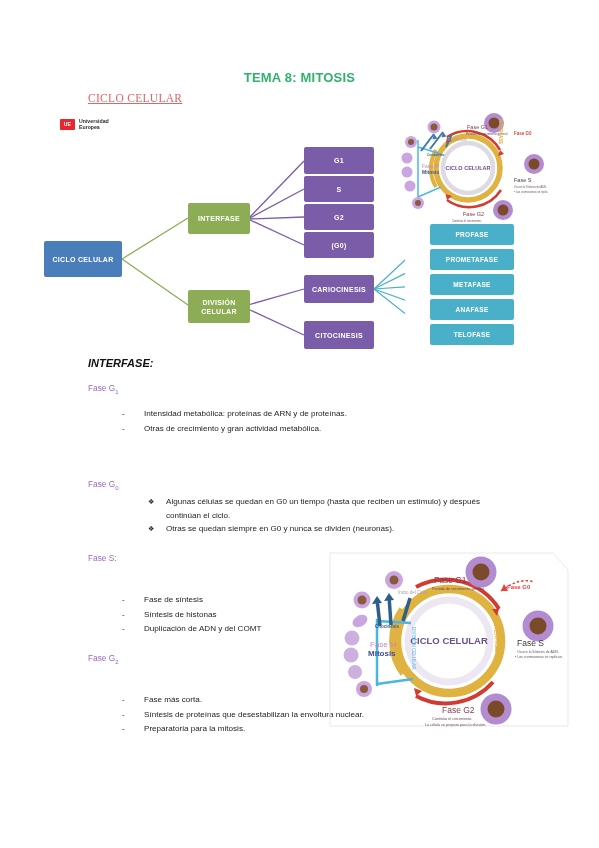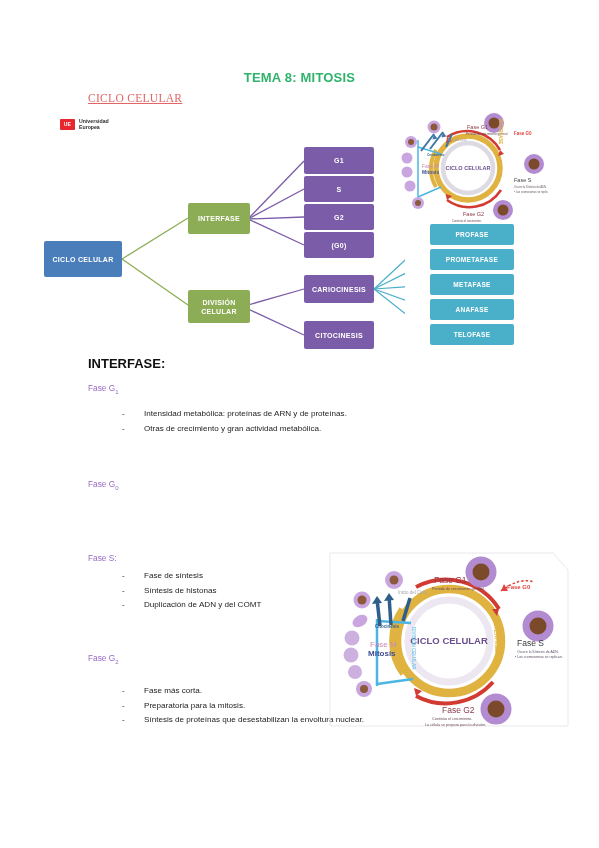--- a/index.html
+++ b/index.html
@@ -33,21 +33,21 @@
     position:absolute;display:flex;align-items:center;justify-content:center;
     color:#ffffff;font-weight:bold;text-align:center;border-radius:2px;
     font-size:7px;letter-spacing:.3px;line-height:9px;
   }
   .n-blue{background:#4a7ebb;}
   .n-green{background:#8cad55;}
   .n-purple{background:#7a5ca8;}
   .n-cyan{background:#4aafc9;font-size:6.5px;}
   
   .body-txt{position:absolute;left:88px;width:424px;color:#1c1c1c;font-size:8.1px;line-height:13.6px;}
-  .h-sub{font-weight:bold;font-size:13px;color:#111;}
+  .h-sub{font-weight:bold;font-size:11px;color:#111;font-style:italic;}
   .h-phase{color:#9a68c4;font-size:8.3px;}
   .h-phase sub{font-size:6px;}
   ul.dash{list-style:none;margin:0;padding:0 0 0 34px;}
   ul.dash>li{position:relative;margin:0 0 1px 0;padding-left:22px;}
   ul.dash>li::before{content:"-";position:absolute;left:0;top:0;color:#1c1c1c;}
   ul.diamond{list-style:none;margin:0;padding:0 0 0 26px;}
   ul.diamond>li{position:relative;margin:0;padding-left:18px;}
   ul.diamond>li::before{content:"\2756";position:absolute;left:0;top:0;font-size:7px;color:#1c1c1c;}
   
   .cyclefig{position:absolute;}
@@ -178,37 +178,41 @@
   <div class="body-txt" style="top:382px;">
     <div class="h-phase"><span>Fase G</span><sub>1</sub></div>
     <ul class="dash" style="margin-top:8px;">
       <li>Intensidad metabólica: proteínas de ARN y de proteínas.</li>
       <li>Otras de crecimiento y gran actividad metabólica.</li>
     </ul>
   </div>
 
   <div class="body-txt" style="top:478px;">
     <div class="h-phase"><span>Fase G</span><sub>0</sub></div>
+    <ul class="diamond" style="padding-left:60px;">
+      <li>Algunas células se quedan en G0 un tiempo (hasta que reciben un estímulo) y después continúan el ciclo.</li>
+      <li>Otras se quedan siempre en G0 y nunca se dividen (neuronas).</li>
+    </ul>
   </div>
 
   <div class="body-txt" style="top:552px;width:250px;">
     <div class="h-phase"><span>Fase S:</span><sub></sub></div>
-    <ul class="dash" style="margin-top:0;">
+    <ul class="dash" style="margin-top:24px;">
       <li>Fase de síntesis</li>
       <li>Síntesis de histonas</li>
       <li>Duplicación de ADN y del COMT</li>
     </ul>
   </div>
 
   <div class="body-txt" style="top:652px;">
     <div class="h-phase"><span>Fase G</span><sub>2</sub></div>
-    <ul class="dash" style="margin-top:15px;">
+    <ul class="dash" style="margin-top:24px;">
       <li>Fase más corta.</li>
+      <li>Síntesis de proteínas que desestabilizan la envoltura nuclear.</li>
       <li>Preparatoria para la mitosis.</li>
-      <li>Síntesis de proteínas que desestabilizan la envoltura nuclear.</li>
     </ul>
   </div>
 
   <div class="cyclefig" style="left:318px;top:548px;">
     <svg width="262" height="185" viewBox="0 0 524 370">
 
       <path d="M24,10 L470,10 L500,44 L500,356 L24,356 Z" fill="none" stroke="#e9e9ee" stroke-width="2"></path>
 
       <circle cx="262" cy="186" r="104" fill="none" stroke="#e0b341" stroke-width="17"></circle>
       <circle cx="262" cy="186" r="82" fill="none" stroke="#ece7f1" stroke-width="14"></circle>

